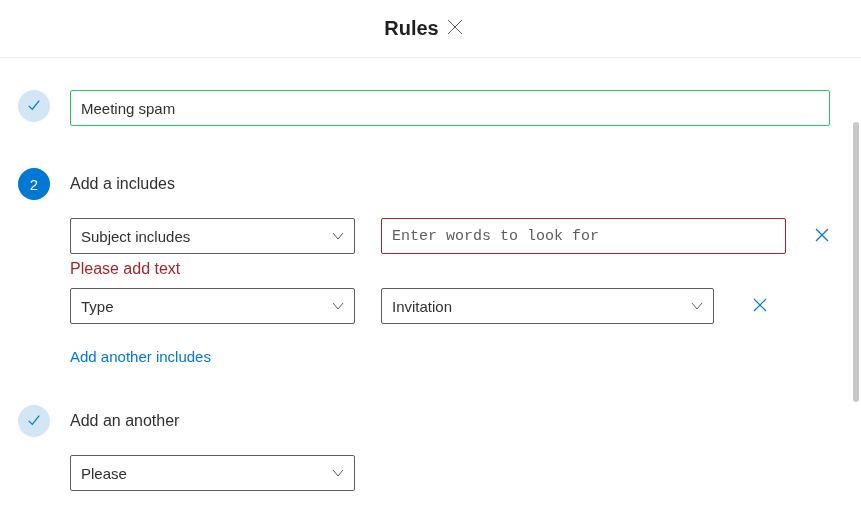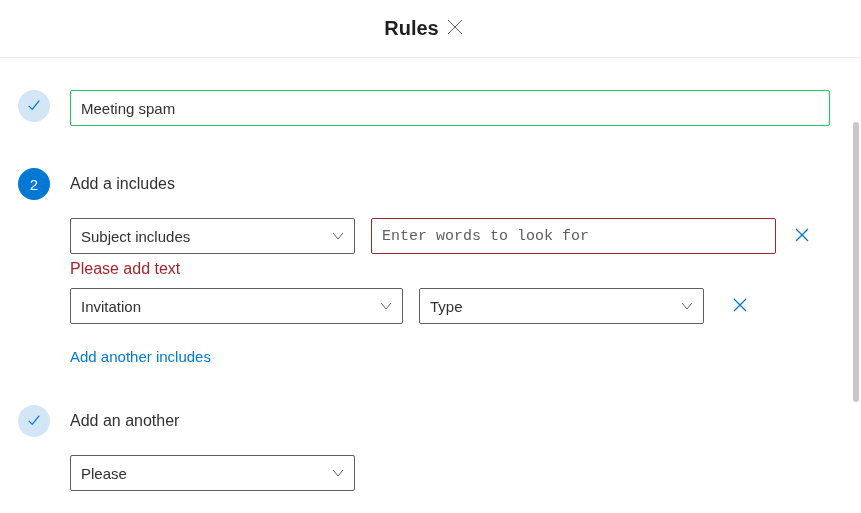--- a/index.html
+++ b/index.html
@@ -98,21 +98,21 @@
       border-radius: 2px;
       padding: 0 10px;
       font-size: 15px;
       color: #323130;
       font-family: inherit;
     }
 
     .cond-row {
       display: flex;
       align-items: center;
-      gap: 16px;
+      gap: 26px;
       margin-bottom: 6px;
     }
 
     .dropdown {
       height: 36px;
       border: 1px solid #605e5c;
       border-radius: 2px;
       background: #fff;
       display: flex;
       align-items: center;
@@ -225,30 +225,30 @@
               <line x1="2" y1="2" x2="14" y2="14"></line>
                 <line x1="14" y1="2" x2="2" y2="14"></line>
             </svg>
           </span>
         </span>
       </div>
       <div class="error-msg">Please add text</div>
 
       
       <div class="cond-row">
-        <div class="dropdown w333">
-          <span>Invitation</span>
+        <div class="dropdown w285">
+          <span>Type</span>
           <span class="chevron">
             <svg viewBox="0 0 12 12" fill="none" stroke="currentColor" stroke-width="1">
                 <polyline points="1,3 6,9 11,3"></polyline>
               </svg>
           </span>
         </div>
-        <div class="dropdown w285">
-          <span>Type</span>
+        <div class="dropdown w333">
+          <span>Invitation</span>
           <span class="chevron">
             <svg viewBox="0 0 12 12" fill="none" stroke="currentColor" stroke-width="1">
                 <polyline points="1,3 6,9 11,3"></polyline>
               </svg>
           </span>
         </div>
         <span class="remove-icon" style="margin-left:10px;">
           <span>
             <svg viewBox="0 0 16 16" fill="none" stroke="currentColor" stroke-width="1.2">
               <line x1="2" y1="2" x2="14" y2="14"></line>

